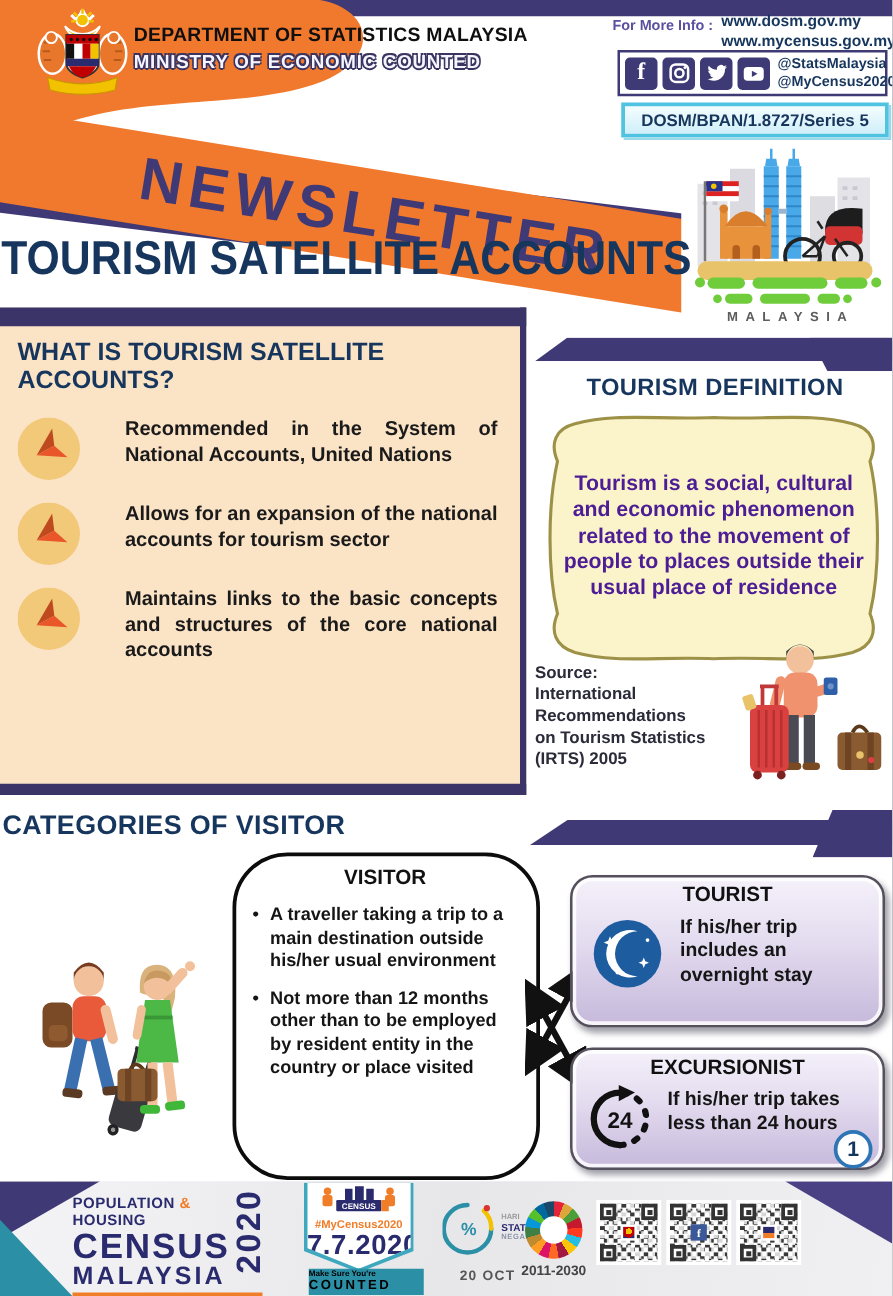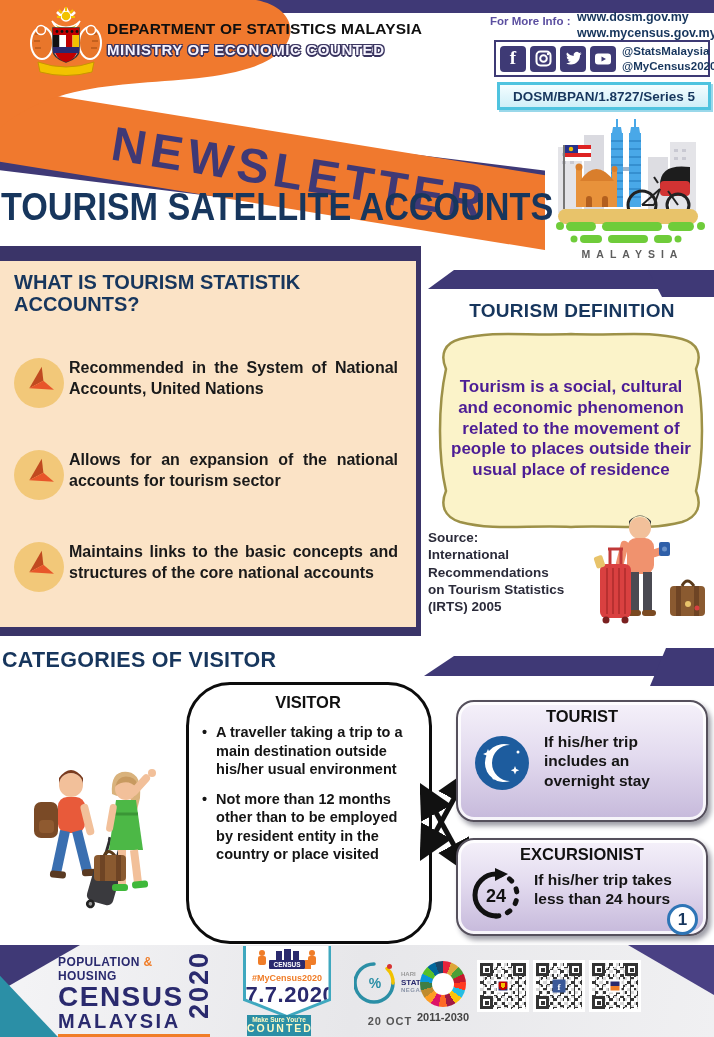--- a/index.html
+++ b/index.html
@@ -38,21 +38,21 @@
   .malaysia-card .cap{margin-top:1px;text-align:center;font-size:10.5px;font-weight:700;letter-spacing:6px;color:#5d5d5d;padding-left:6px;}
 
   .title{position:absolute;left:1px;top:186px;margin:0;font-size:38px;font-weight:900;color:#17365D;
          transform:scaleX(.9);transform-origin:left;white-space:nowrap;}
 
   
   .peach-box{position:absolute;left:0;top:246px;width:421px;height:390px;background:#FBE3C6;
              border-top:15px solid #3A3468;border-right:5px solid #3A3468;border-bottom:9px solid #3A3468;
              padding:10px 18px 0 14px;}
   .wi-heading{font-size:20px;line-height:1.12;font-weight:900;color:#17365D;}
-  .bullet{display:flex;gap:5px;margin-top:42px;align-items:flex-start;}
+  .bullet{display:flex;gap:36px;margin-top:18px;align-items:flex-start;}
   .bullet:first-of-type{margin-top:26px;}
   .bullet svg{flex:0 0 auto;}
   .bullet p{margin:0;font-size:16px;font-weight:700;color:#1a1a1a;line-height:1.3;text-align:justify;}
 
   
   .rb1a{position:absolute;left:428px;top:270px;width:286px;height:19px;background:#3F3976;
         clip-path:polygon(26px 0,100% 0,100% 100%,0 100%);}
   .rb1b{position:absolute;left:648px;top:270px;width:66px;height:27px;background:#3F3976;
         clip-path:polygon(0 0,100% 0,100% 100%,14px 100%);}
   .def-heading{position:absolute;left:430px;top:300px;width:284px;text-align:center;
@@ -104,22 +104,22 @@
   .cb .tag{margin-top:2px;background:#F07D28;color:#fff;font-size:10.5px;font-weight:800;
            text-align:center;padding:2px 0;letter-spacing:.4px;width:152px;}
   .year2020{position:absolute;left:184px;top:10px;height:64px;writing-mode:vertical-rl;transform:rotate(180deg);
             font-size:27px;font-weight:900;color:#2A2A6E;letter-spacing:2px;}
   .pennant-outer{position:absolute;left:243px;top:1px;width:88px;height:72px;background:#3FA8BF;
                  clip-path:polygon(0 0,100% 0,100% 76%,50% 100%,0 76%);}
   .pennant-inner{position:absolute;left:2.5px;top:0;width:83px;height:69px;background:#fff;text-align:center;
                  clip-path:polygon(0 0,100% 0,100% 76%,50% 100%,0 76%);padding-top:2px;}
   .hash{font-size:9px;font-weight:800;color:#F07D28;line-height:1;}
   .bigdate{font-size:22px;font-weight:900;color:#2A2A6E;letter-spacing:.5px;line-height:1.1;}
-  .counted{position:absolute;left:247px;top:70px;width:64px;height:21px;background:#2B8FA6;color:#fef9c3;
-           text-align:center;padding-top:1px;line-height:1.1;}
+  .counted{position:absolute;left:247px;top:70px;width:92px;height:21px;background:#2B8FA6;color:#000000;
+           padding-top:1px;line-height:1.1;}
   .counted .c1{font-size:6.5px;font-weight:700;display:block;}
   .counted .c2{font-size:10.5px;font-weight:900;letter-spacing:2px;display:block;}
   .hari{position:absolute;left:354px;top:14px;width:84px;height:70px;}
   .hari .txt{position:absolute;left:47px;top:12px;line-height:1.15;}
   .hari .h1{font-size:6px;color:#999;font-weight:700;display:block;}
   .hari .h2{font-size:8px;color:#2A2A6E;font-weight:900;display:block;}
   .hari .h3{font-size:6px;color:#8A94A8;font-weight:700;letter-spacing:.5px;display:block;}
   .hari .oct{position:absolute;left:0;top:56px;width:72px;text-align:center;font-size:11px;font-weight:700;color:#555;letter-spacing:1px;}
   .sdg{position:absolute;left:420px;top:16px;width:46px;height:46px;border-radius:50%;
        background:conic-gradient(#E5243B 0 21deg,#DDA63A 0 42deg,#4C9F38 0 64deg,#C5192D 0 85deg,#FF3A21 0 106deg,
@@ -306,21 +306,21 @@
         <circle cx="24" cy="122" r="3.5"></circle>
           <circle cx="128" cy="122" r="3.5"></circle>
       </g>
     </svg>
     <div class="cap">MALAYSIA</div>
   </div>
 
   <h1 class="title">TOURISM SATELLITE ACCOUNTS</h1>
 
   <div class="peach-box">
-    <div class="wi-heading">WHAT IS TOURISM STATISTIK ACCOUNTS?</div>
+    <div class="wi-heading">WHAT IS TOURISM SATELLITE ACCOUNTS?</div>
     <div class="bullet">
       <svg width="50" height="50" viewBox="0 0 50 50">
         <circle cx="25" cy="25" r="25" fill="#F2C879"></circle>
         <path d="M25 14 L38 35 L25 30 Z" fill="#C04A20" transform="rotate(-118 25 25)"></path>
         <path d="M25 14 L12 35 L25 30 Z" fill="#E8562A" transform="rotate(-118 25 25)"></path>
       </svg>
       <p>Recommended in the System of National Accounts, United Nations</p>
     </div>
     <div class="bullet">
       <svg width="50" height="50" viewBox="0 0 50 50">

